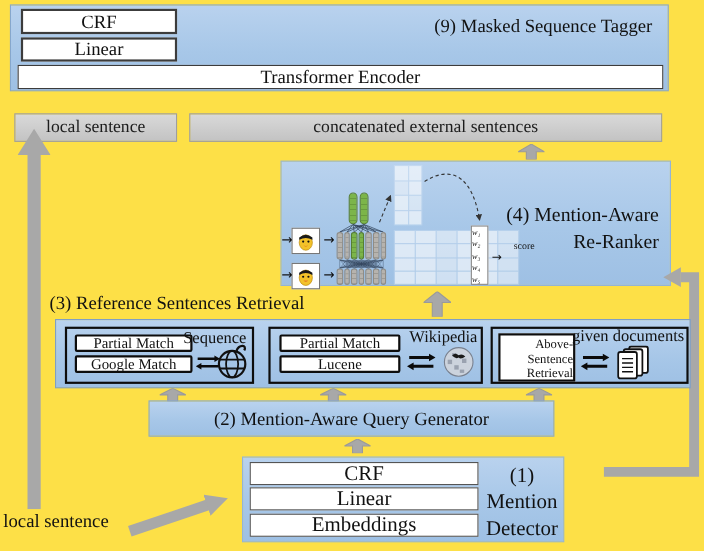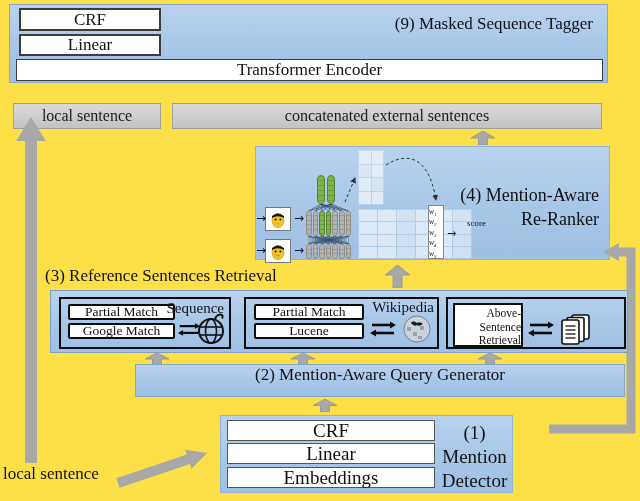--- a/index.html
+++ b/index.html
@@ -330,34 +330,35 @@
       </svg>
       <svg class="abs" style="left:112px;top:15px;" width="36" height="32" viewBox="0 0 36 32">
         <rect x="12" y="1" width="17" height="24" rx="2" fill="#fff" stroke="#111" stroke-width="1.6"></rect>
         <rect x="7" y="3.5" width="17" height="24" rx="2" fill="#fff" stroke="#111" stroke-width="1.6"></rect>
         <rect x="2" y="6" width="17" height="24" rx="2" fill="#fff" stroke="#111" stroke-width="1.6"></rect>
         <line x1="5.5" y1="12" x2="15.5" y2="12" stroke="#111" stroke-width="1.3"></line>
         <line x1="5.5" y1="16" x2="15.5" y2="16" stroke="#111" stroke-width="1.3"></line>
         <line x1="5.5" y1="20" x2="15.5" y2="20" stroke="#111" stroke-width="1.3"></line>
         <line x1="5.5" y1="24" x2="15.5" y2="24" stroke="#111" stroke-width="1.3"></line>
       </svg>
+      <span class="src-label" style="right:2px;top:-1px;">given documents</span>
     </div>
   </div>
 
   <svg class="uparrow" style="left:145px;top:353px;" width="24" height="12" viewBox="0 0 24 12">
     <polygon points="12,0 24,6 16.5,6 16.5,12 7.5,12 7.5,6 0,6" fill="#a8a8a8" stroke="#9a9a9a"></polygon>
   </svg>
   <svg class="uparrow" style="left:291px;top:353px;" width="24" height="12" viewBox="0 0 24 12">
     <polygon points="12,0 24,6 16.5,6 16.5,12 7.5,12 7.5,6 0,6" fill="#a8a8a8" stroke="#9a9a9a"></polygon>
   </svg>
   <svg class="uparrow" style="left:478px;top:353px;" width="24" height="12" viewBox="0 0 24 12">
     <polygon points="12,0 24,6 16.5,6 16.5,12 7.5,12 7.5,6 0,6" fill="#a8a8a8" stroke="#9a9a9a"></polygon>
   </svg>
 
-  <div class="panel" style="left:135px;top:364px;width:490px;height:33px;display:flex;justify-content:center;">
+  <div class="panel" style="left:135px;top:364px;width:369px;height:33px;display:flex;align-items:center;justify-content:center;">
     <span style="font-size:17px;">(2) Mention-Aware Query Generator</span>
   </div>
 
   <svg class="uparrow" style="left:313px;top:399px;" width="24" height="13" viewBox="0 0 24 13">
     <polygon points="12,0 24,6.5 16.5,6.5 16.5,13 7.5,13 7.5,6.5 0,6.5" fill="#a8a8a8" stroke="#9a9a9a"></polygon>
   </svg>
 
   <div class="panel" style="left:220px;top:415px;width:293px;height:78px;border-color:#93b4d8;">
     <div class="det-row" style="left:6px;top:4px;width:208px;height:21px;">
       <span>CRF</span>

